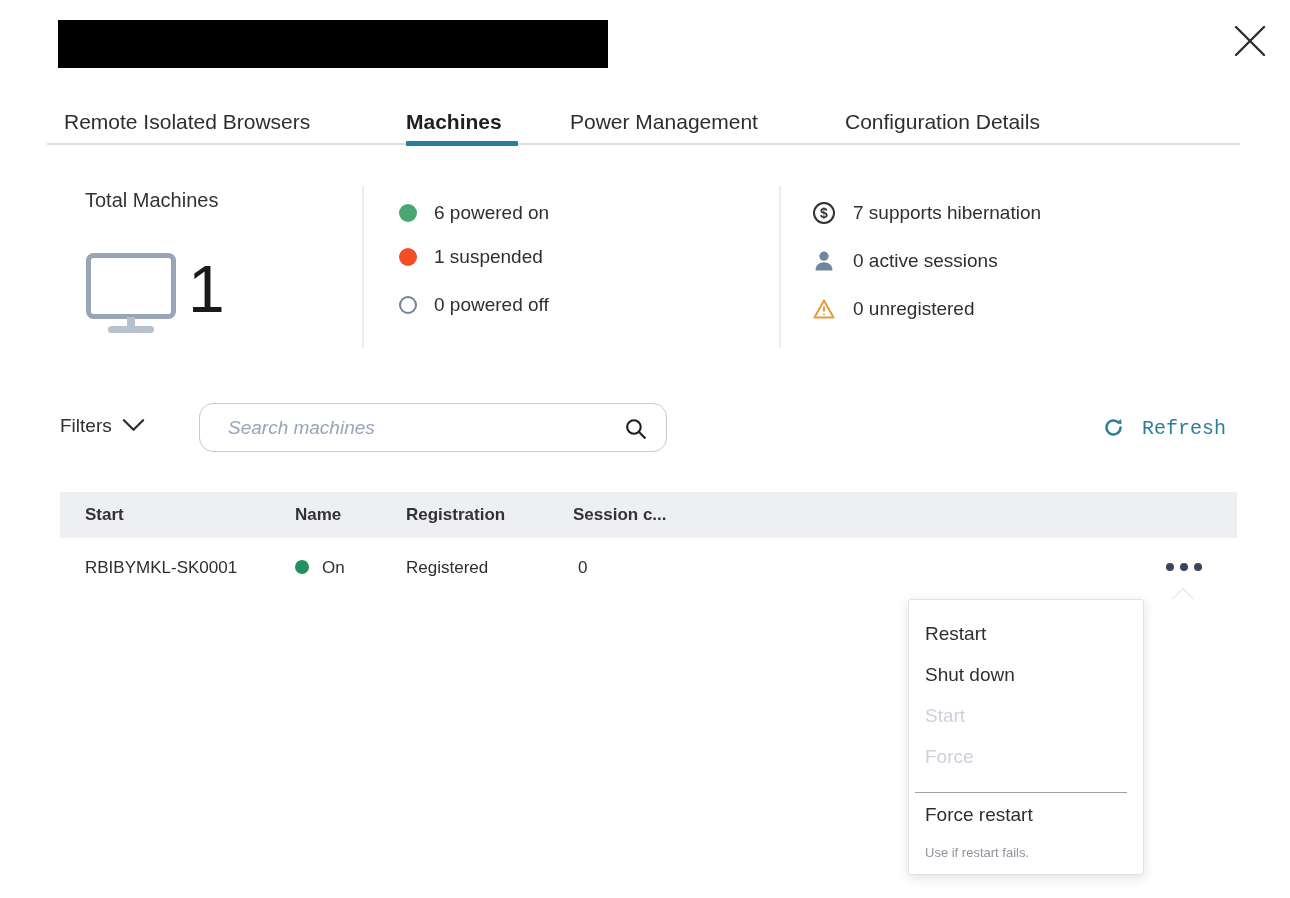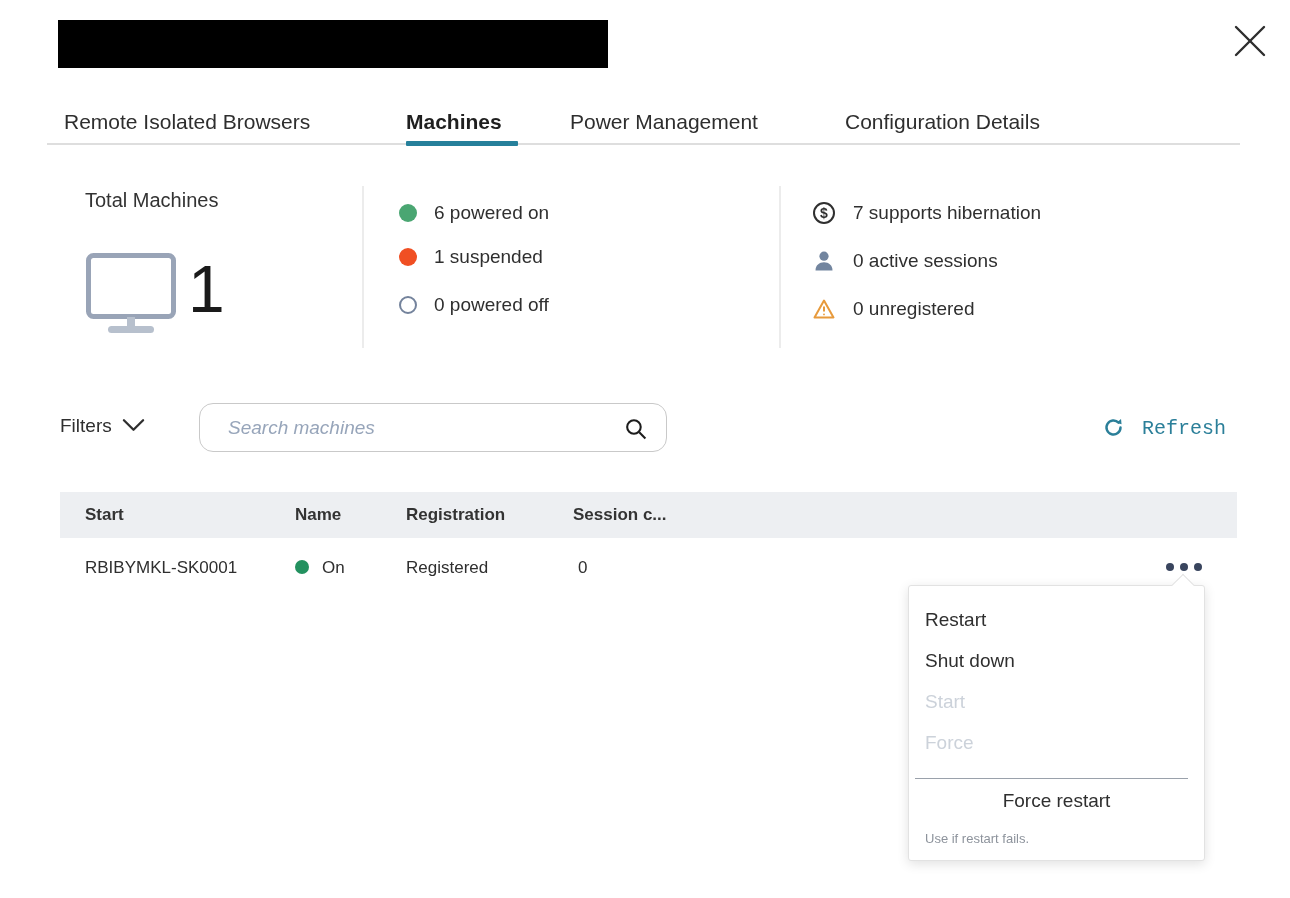--- a/index.html
+++ b/index.html
@@ -41,27 +41,27 @@
   
   .thead { position:absolute; left:60px; top:492px; width:1177px; height:46px; background:#edeff2; }
   .th { position:absolute; top:13px; font-size:17px; font-weight:700; color:#333; }
   .trow { position:absolute; left:60px; top:538px; width:1177px; height:58px; background:#fff; }
   .td { position:absolute; top:20px; font-size:17px; color:#2f2f2f; }
   .row-dot { position:absolute; left:235px; top:22px; width:14px; height:14px; border-radius:50%; background:#23915f; }
   .ellipsis-btn { position:absolute; left:1098px; top:14px; width:52px; height:30px; display:flex; align-items:center; justify-content:center; gap:6px; background:none; border:none; cursor:pointer; }
   .edot { width:8px; height:8px; border-radius:50%; background:#39455e; }
 
   
-  .menu { position:absolute; left:908px; top:585px; width:297px; background:#fff; border:1px solid #e2e2e2; border-radius:3px; box-shadow:0 3px 12px rgba(0,0,0,0.12); padding:13px 0 12px 0; }
+  .menu { position:absolute; left:908px; top:599px; width:236px; background:#fff; border:1px solid #e2e2e2; border-radius:3px; box-shadow:0 3px 12px rgba(0,0,0,0.12); padding:13px 0 12px 0; }
   .menu-notch { position:absolute; left:266px; top:-9px; width:16px; height:16px; background:#fff; border-left:1px solid #e2e2e2; border-top:1px solid #e2e2e2; transform:rotate(45deg); }
   .menu-item { height:41px; display:flex; align-items:center; padding:0 16px; font-size:19px; color:#2f2f2f; cursor:pointer; background:none; border:none; width:100%; text-align:left; font-family:inherit; }
   .menu-item.disabled { color:#ccd2da; cursor:default; }
   .menu-divider { height:1px; background:#9aa1ab; margin:15px 16px 0 6px; }
   .menu-item-rich { display:block; padding:11px 16px 2px 16px; cursor:pointer; background:none; border:none; width:100%; text-align:left; font-family:inherit; }
-  .mi-label { font-size:19px; color:#2f2f2f;text-align:center; }
+  .mi-label { font-size:19px; color:#2f2f2f; }
   .mi-sub { font-size:13px; color:#8d939c; margin-top:19px; }
 </style>
 </head>
 <body>
 
 <div class="dialog">
 
   <div class="redaction"></div>
   <button class="close-btn">
     <span>

